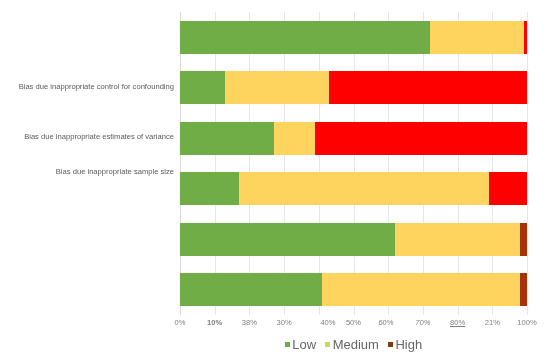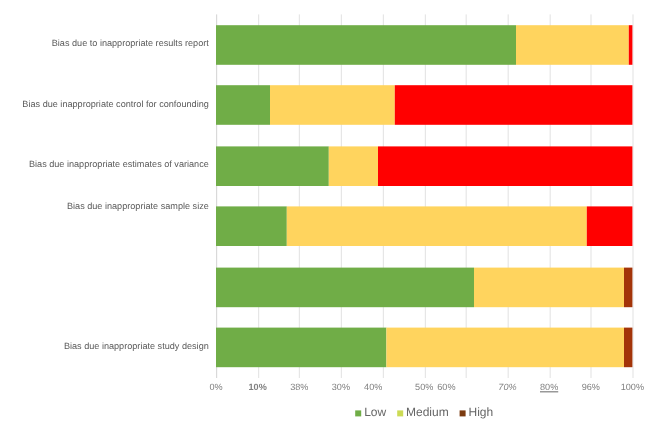--- a/index.html
+++ b/index.html
@@ -105,36 +105,34 @@
     display: flex;
     align-items: center;
     gap: 2.5px;
   }
   .legend-swatch {
     width: 5px;
     height: 5px;
     display: inline-block;
   }
   .legend-text {
-    font-size: 10px;
+    font-size: 13px;
     color: #666666;
     white-space: nowrap;
   }
 </style>
 </head>
 <body>
 
 <div id="chart-root">
 
   <div id="cat-labels">
-    <div class="cat-label-item" style="top: 20.25px;">Bias due to inappropriate results report</div>
     <div class="cat-label-item" style="top: 121.25px;">Bias due inappropriate estimates of variance</div>
     <div class="cat-label-item" style="top: 70.75px;">Bias due inappropriate control for confounding</div>
     <div class="cat-label-item" style="top: 156px;">Bias due inappropriate sample size</div>
-    <div class="cat-label-item" style="top: 272.75px;">Bias due inappropriate study design</div>
   </div>
 
   <div id="plot-area">
     <div id="gridlines">
         <div class="gridline axis-zero" style="left: 0px;"></div>
         <div class="gridline" style="left: 34.7px;"></div>
         <div class="gridline" style="left: 69.4px;"></div>
         <div class="gridline" style="left: 104.1px;"></div>
         <div class="gridline" style="left: 138.8px;"></div>
         <div class="gridline" style="left: 173.5px;"></div>
@@ -176,26 +174,26 @@
           <div class="seg seg-high-dark" style="width: 6.94px;"></div>
         </div>
       </div>
   </div>
 
   <div id="x-axis">
       <div class="xtick" style="left: 0px;">0%</div>
       <div class="xtick" style="left: 34.7px; font-weight: bold;">10%</div>
       <div class="xtick" style="left: 69.4px;">38%</div>
       <div class="xtick" style="left: 104.1px;">30%</div>
-      <div class="xtick" style="left: 131px;">40%</div>
+      <div class="xtick" style="left: 148px;">40%</div>
       <div class="xtick" style="left: 173.5px;">50%</div>
-      <div class="xtick" style="left: 192px;">60%</div>
+      <div class="xtick" style="left: 206px;">60%</div>
       <div class="xtick" style="left: 242.9px; font-style: italic;">70%</div>
       <div class="xtick" style="left: 277.6px; text-decoration: underline;">80%</div>
-      <div class="xtick" style="left: 312.3px;">96%</div>
+      <div class="xtick" style="left: 312.3px;">21%</div>
       <div class="xtick" style="left: 347px;">100%</div>
     </div>
 
   <div id="legend">
       <div class="legend-item">
         <span class="legend-swatch" style="background: rgb(112, 173, 71);"></span>
         <span class="legend-text">Low</span>
       </div>
       <div class="legend-item">
         <span class="legend-swatch" style="background: rgb(204, 219, 85);"></span>

